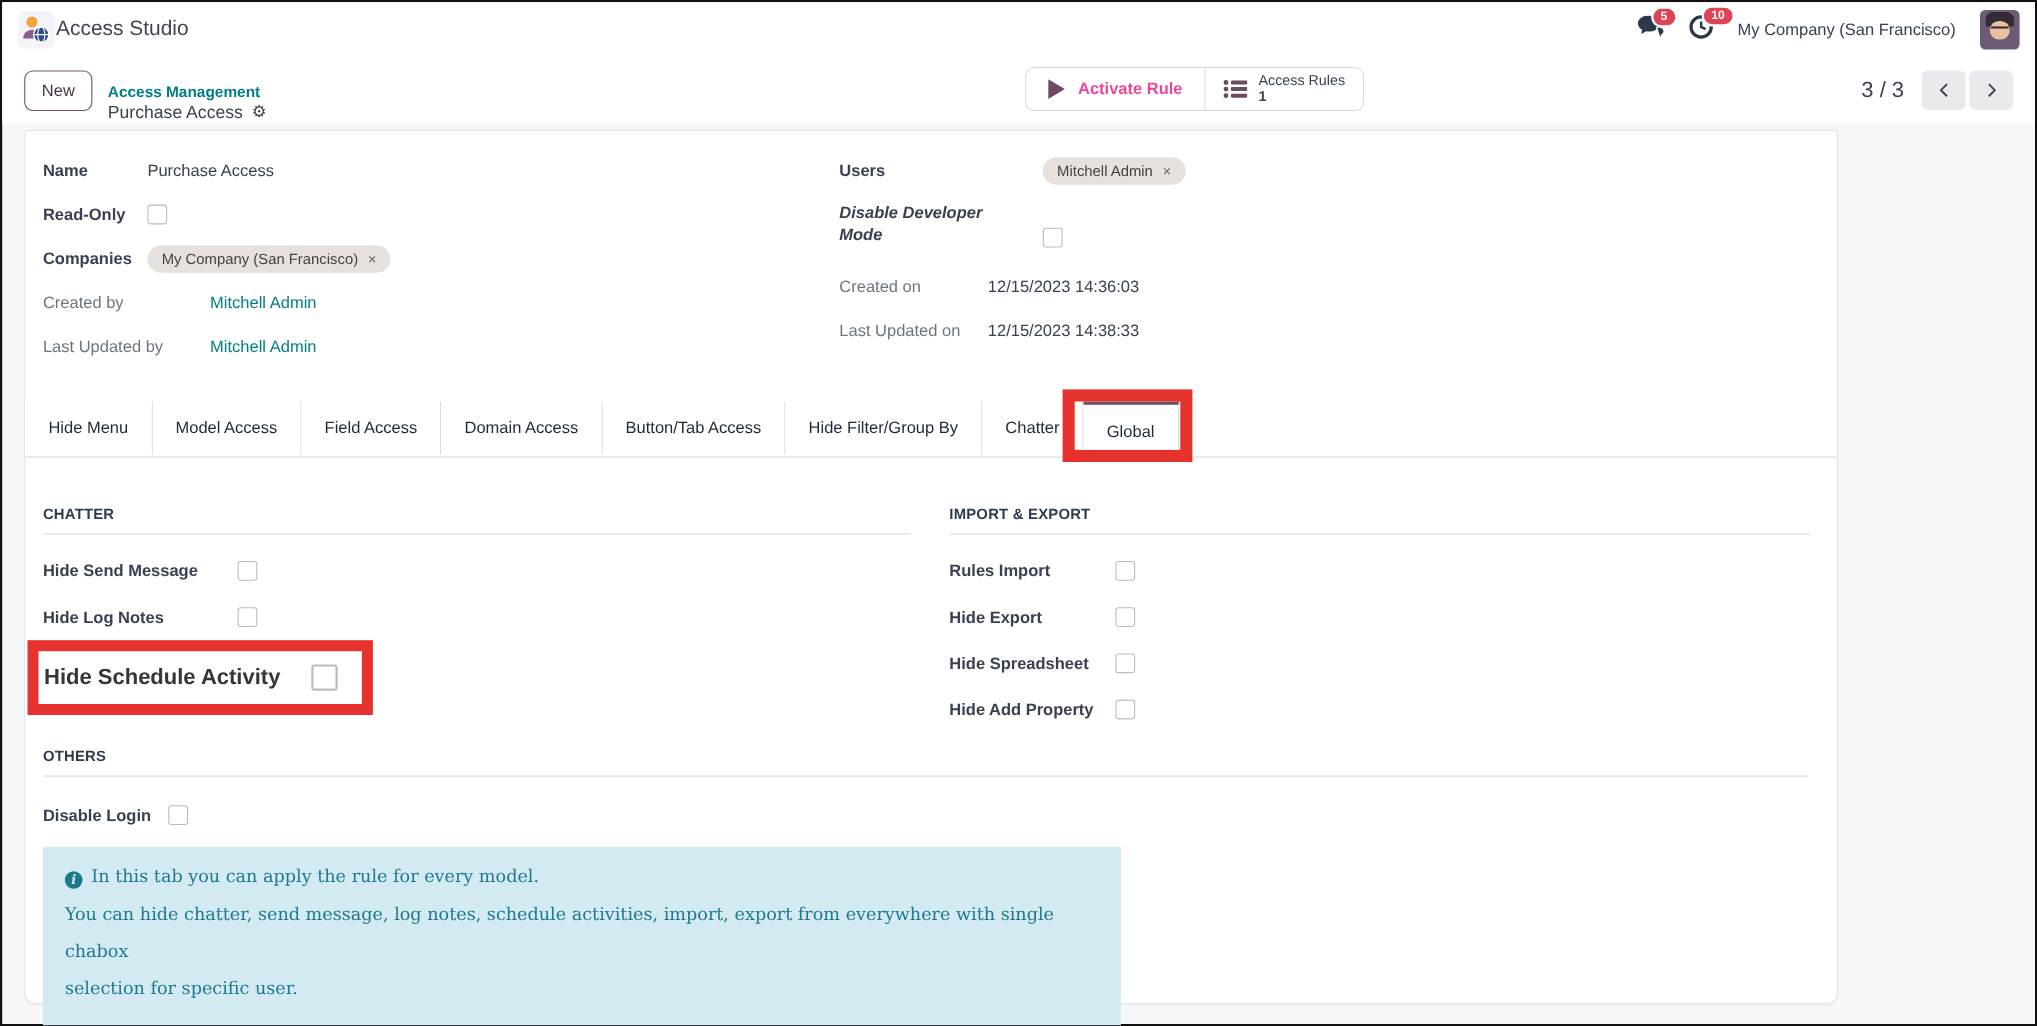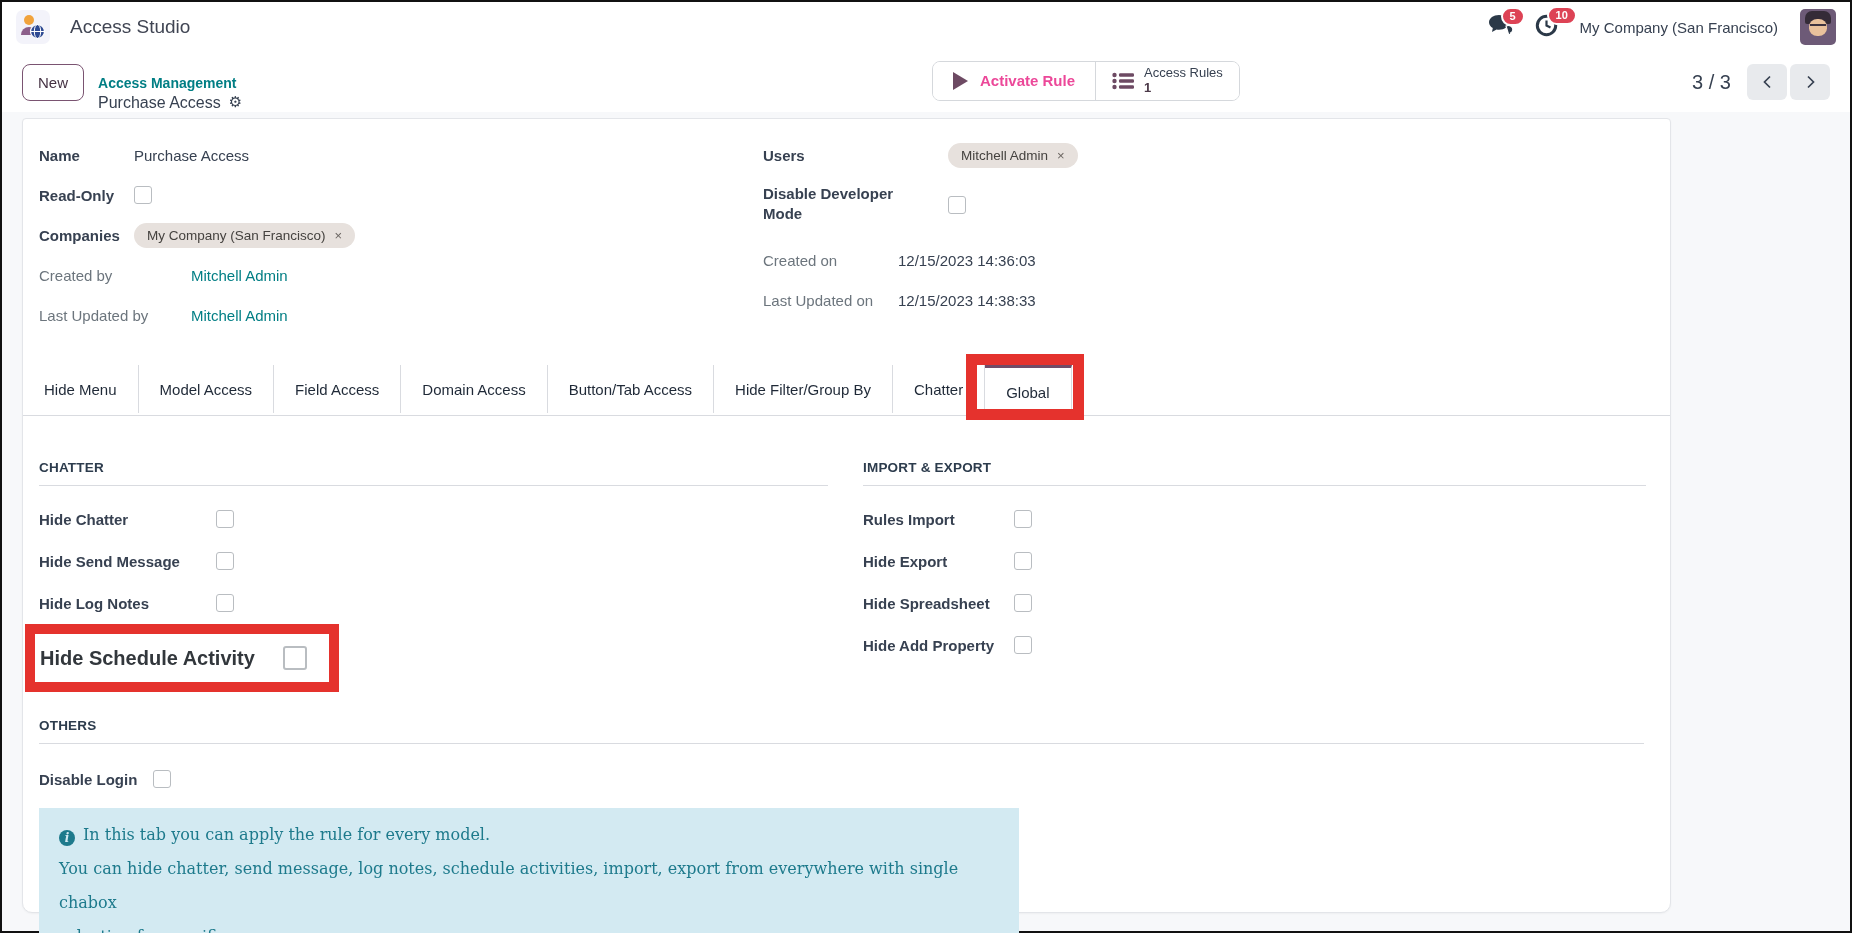--- a/index.html
+++ b/index.html
@@ -2,21 +2,21 @@
 <html><head>
 <meta charset="utf-8">
 <style>
   html,body{margin:0;padding:0;background:#e9eaee;}
   body{font-family:"Liberation Sans","DejaVu Sans",sans-serif;color:#374151;}
   .screen{position:relative;width:1852px;height:933px;background:#f7f8fa;overflow:hidden;
           box-shadow:inset 0 0 0 2px #111;}
   
   .nav{position:absolute;top:2px;left:2px;right:2px;height:50px;background:#fff;
        display:flex;align-items:center;padding:0 14px;box-sizing:border-box;}
-  .nav-left{display:flex;align-items:center;gap:20px;}
+  .nav-left{display:flex;align-items:center;gap:1px;}
   .app-title{font-size:19px;color:#404553;}
   .nav-right{margin-left:auto;display:flex;align-items:center;gap:22px;}
   .icon-badge-wrap{position:relative;display:inline-block;cursor:pointer;}
   .badge{position:absolute;top:-8px;left:12px;background:#dd4355;color:#fff;font-size:11px;
          font-weight:bold;border-radius:10px;padding:2px 7px;line-height:1;border:2px solid #fff;}
   .company-name{font-size:15px;color:#374151;cursor:pointer;}
   .avatar{width:36px;height:36px;border-radius:5px;background:#6d5a77;position:relative;
           overflow:hidden;cursor:pointer;flex:0 0 auto;}
   .avatar .hair{position:absolute;top:2px;left:5px;right:5px;height:13px;background:#342b37;
           border-radius:7px 7px 2px 2px;}
@@ -49,21 +49,21 @@
   .pager-count{font-size:20px;color:#374151;}
   .pager-btns{display:flex;gap:3px;}
   .pager-btn{width:40px;height:36px;background:#e8eaed;border:none;border-radius:6px;
              display:flex;align-items:center;justify-content:center;cursor:pointer;}
   
   .sheet{position:absolute;left:22px;top:118px;width:1649px;height:795px;background:#fff;
          border:1px solid #e3e5e9;border-radius:4px 4px 10px 10px;box-sizing:border-box;
          box-shadow:0 1px 2px rgba(0,0,0,.04);padding:0 26px 0 16px;}
   .form-grid{display:grid;grid-template-columns:700px 1fr;column-gap:120px;padding-top:16px;gap:24px;}
   .frow{display:flex;align-items:center;min-height:40px;}
-  .frow-top{align-items:center;padding-top:9px;min-height:31px;}
+  .frow-top{align-items:flex-end;padding-top:9px;min-height:31px;font-style:italic;}
   .flabel{font-weight:bold;font-size:15px;color:#374151;flex:0 0 95px;}
   .flabel-w{flex-basis:112px;}
   .flabel-muted{font-weight:normal;color:#6c757d;font-size:15px;}
   .flabel-r{flex:0 0 185px;}
   .flabel-r2{flex:0 0 135px;}
   .flabel-wrap{flex:0 0 160px;margin-right:25px;line-height:1.35;}
   .fvalue{font-size:15px;color:#374151;}
   .flink{font-size:15px;color:#017e84;cursor:pointer;}
   .indent40{margin-left:40px;}
   .tag{display:inline-flex;align-items:center;gap:9px;background:#e7e1dd;border-radius:999px;
@@ -263,24 +263,20 @@
       </span>
     </div>
 
     <div class="tabcontent">
       <div class="two-col">
 
         <div>
           <div class="section-title">CHATTER</div>
           <hr class="section-rule">
           <div class="chk-row">
-            <span class="chk-label">Hide Chatter</span>
-            <span class="checkbox"></span>
-          </div>
-          <div class="chk-row">
             <span class="chk-label">Hide Send Message</span>
             <span class="checkbox"></span>
           </div>
           <div class="chk-row">
             <span class="chk-label">Hide Log Notes</span>
             <span class="checkbox"></span>
           </div>
           <div class="hl-box">
             <span class="hl-label">Hide Schedule Activity</span>
             <span class="checkbox-lg"></span>

